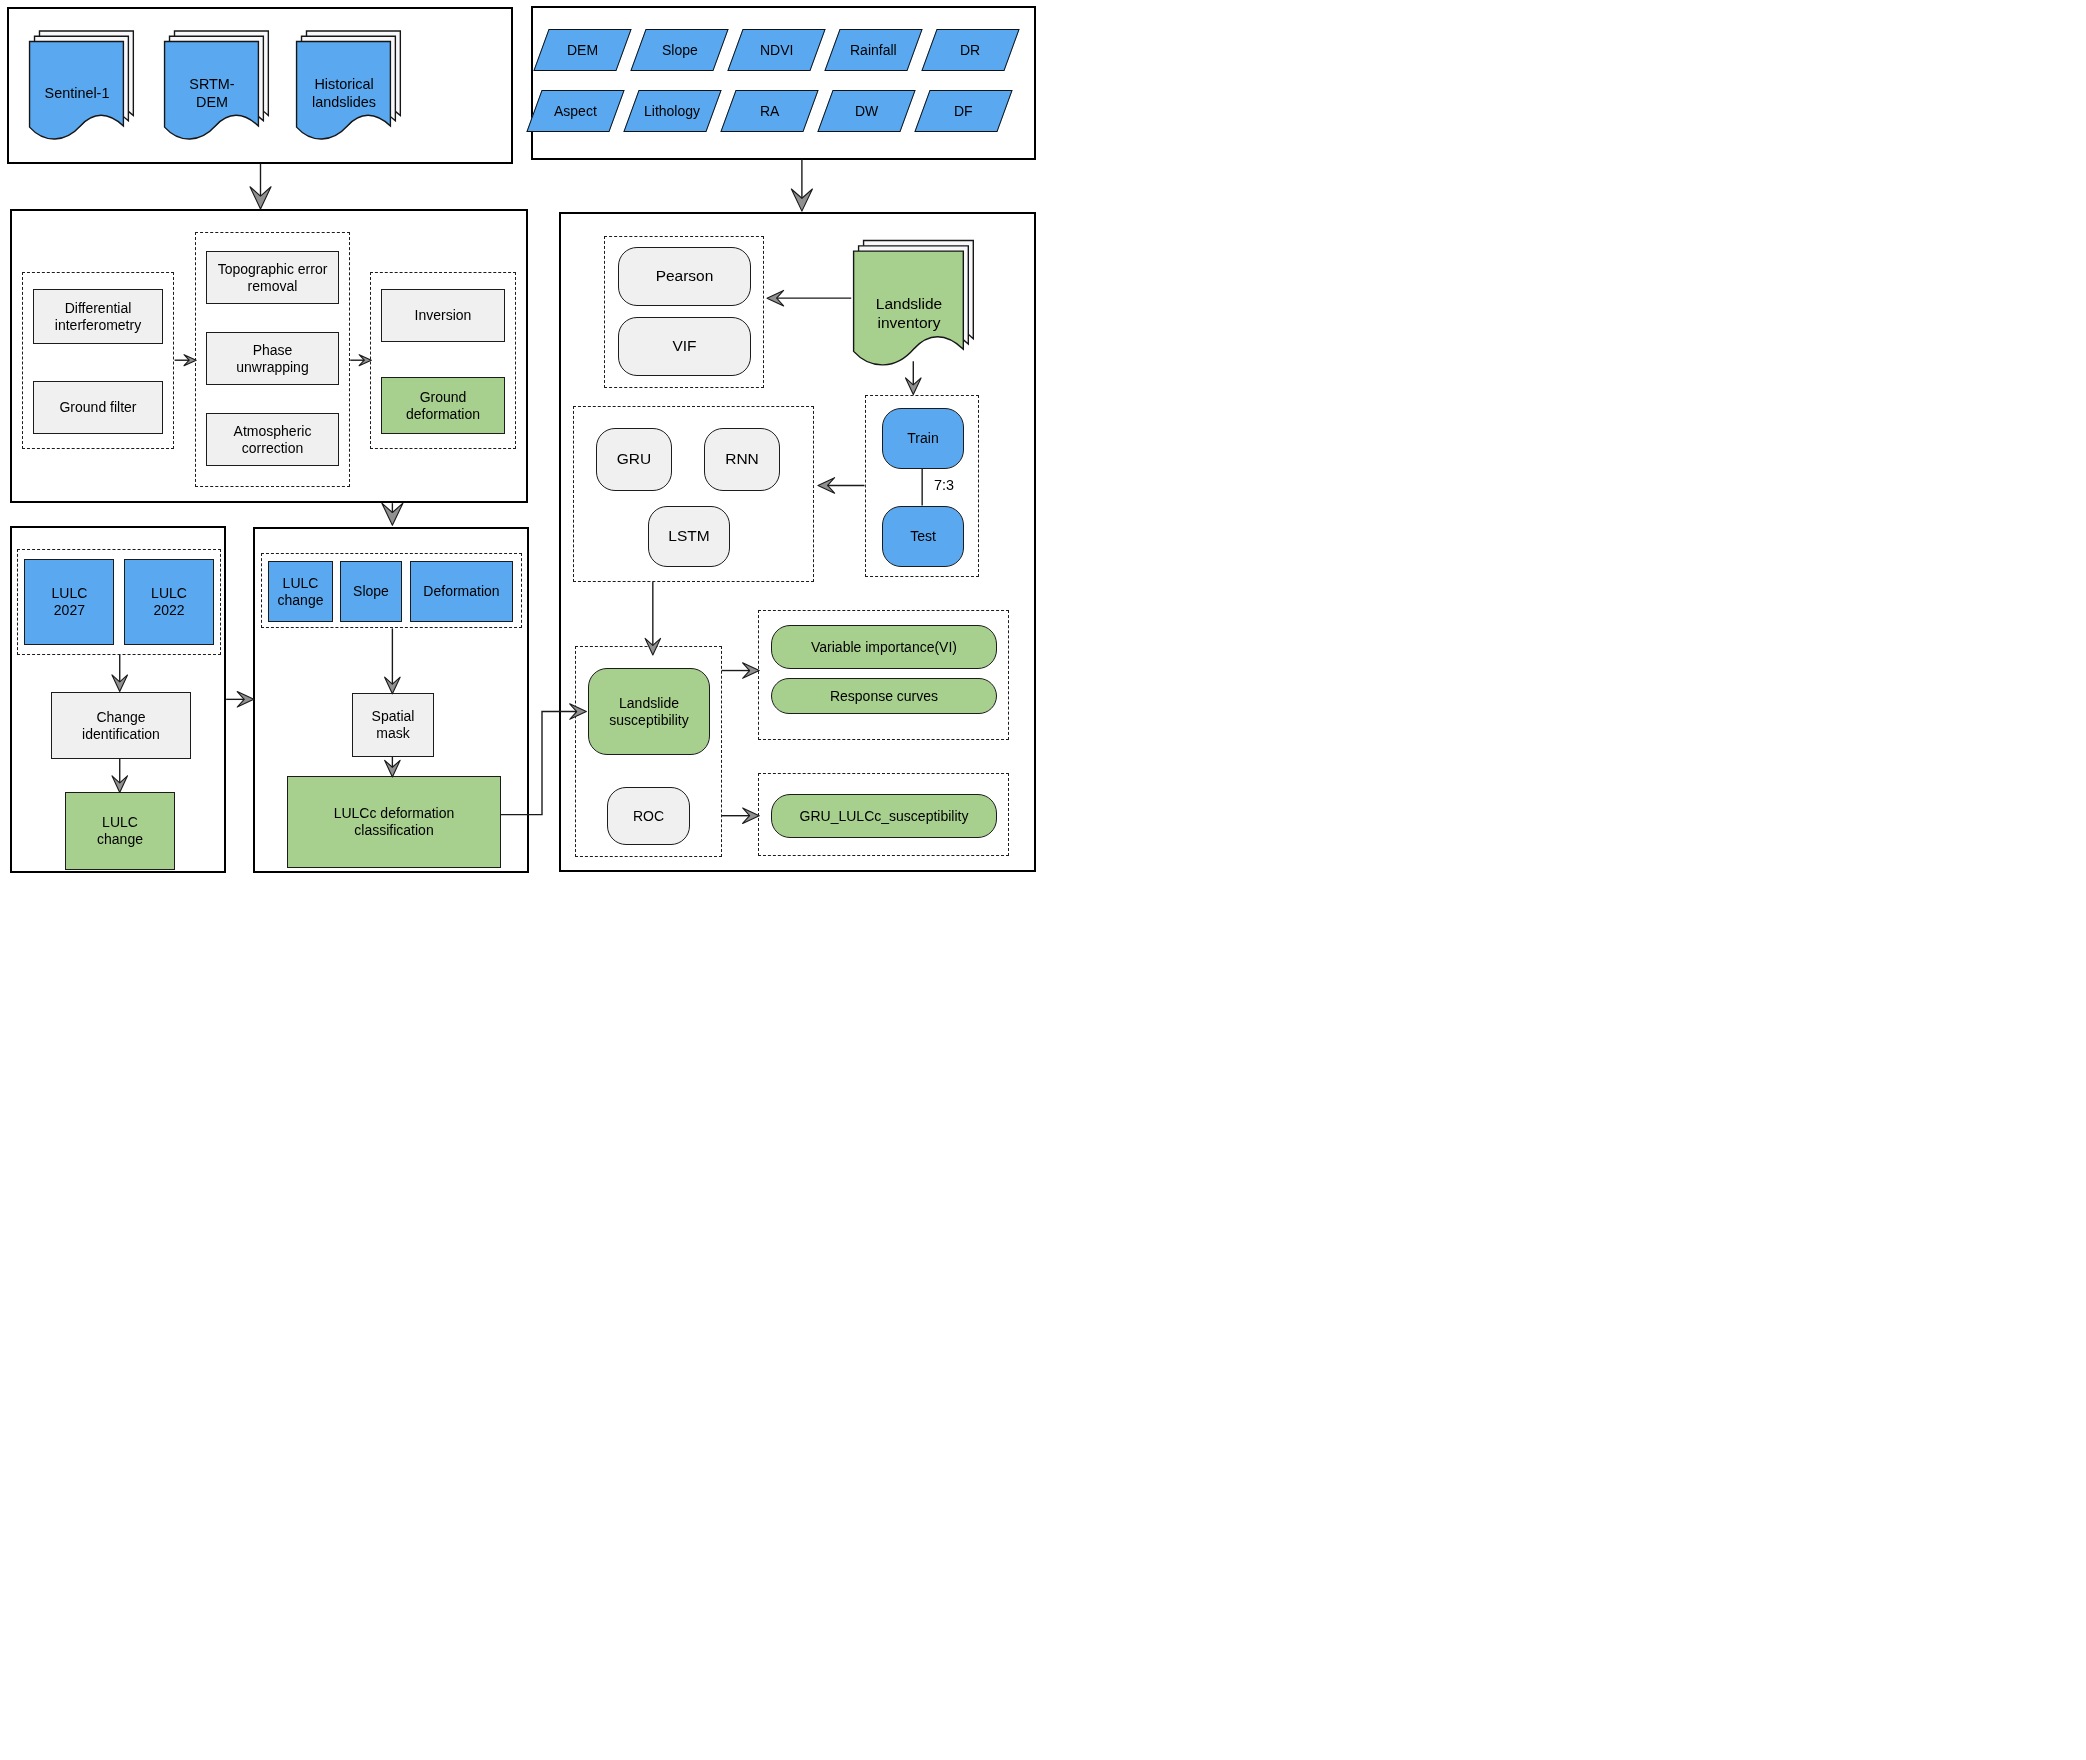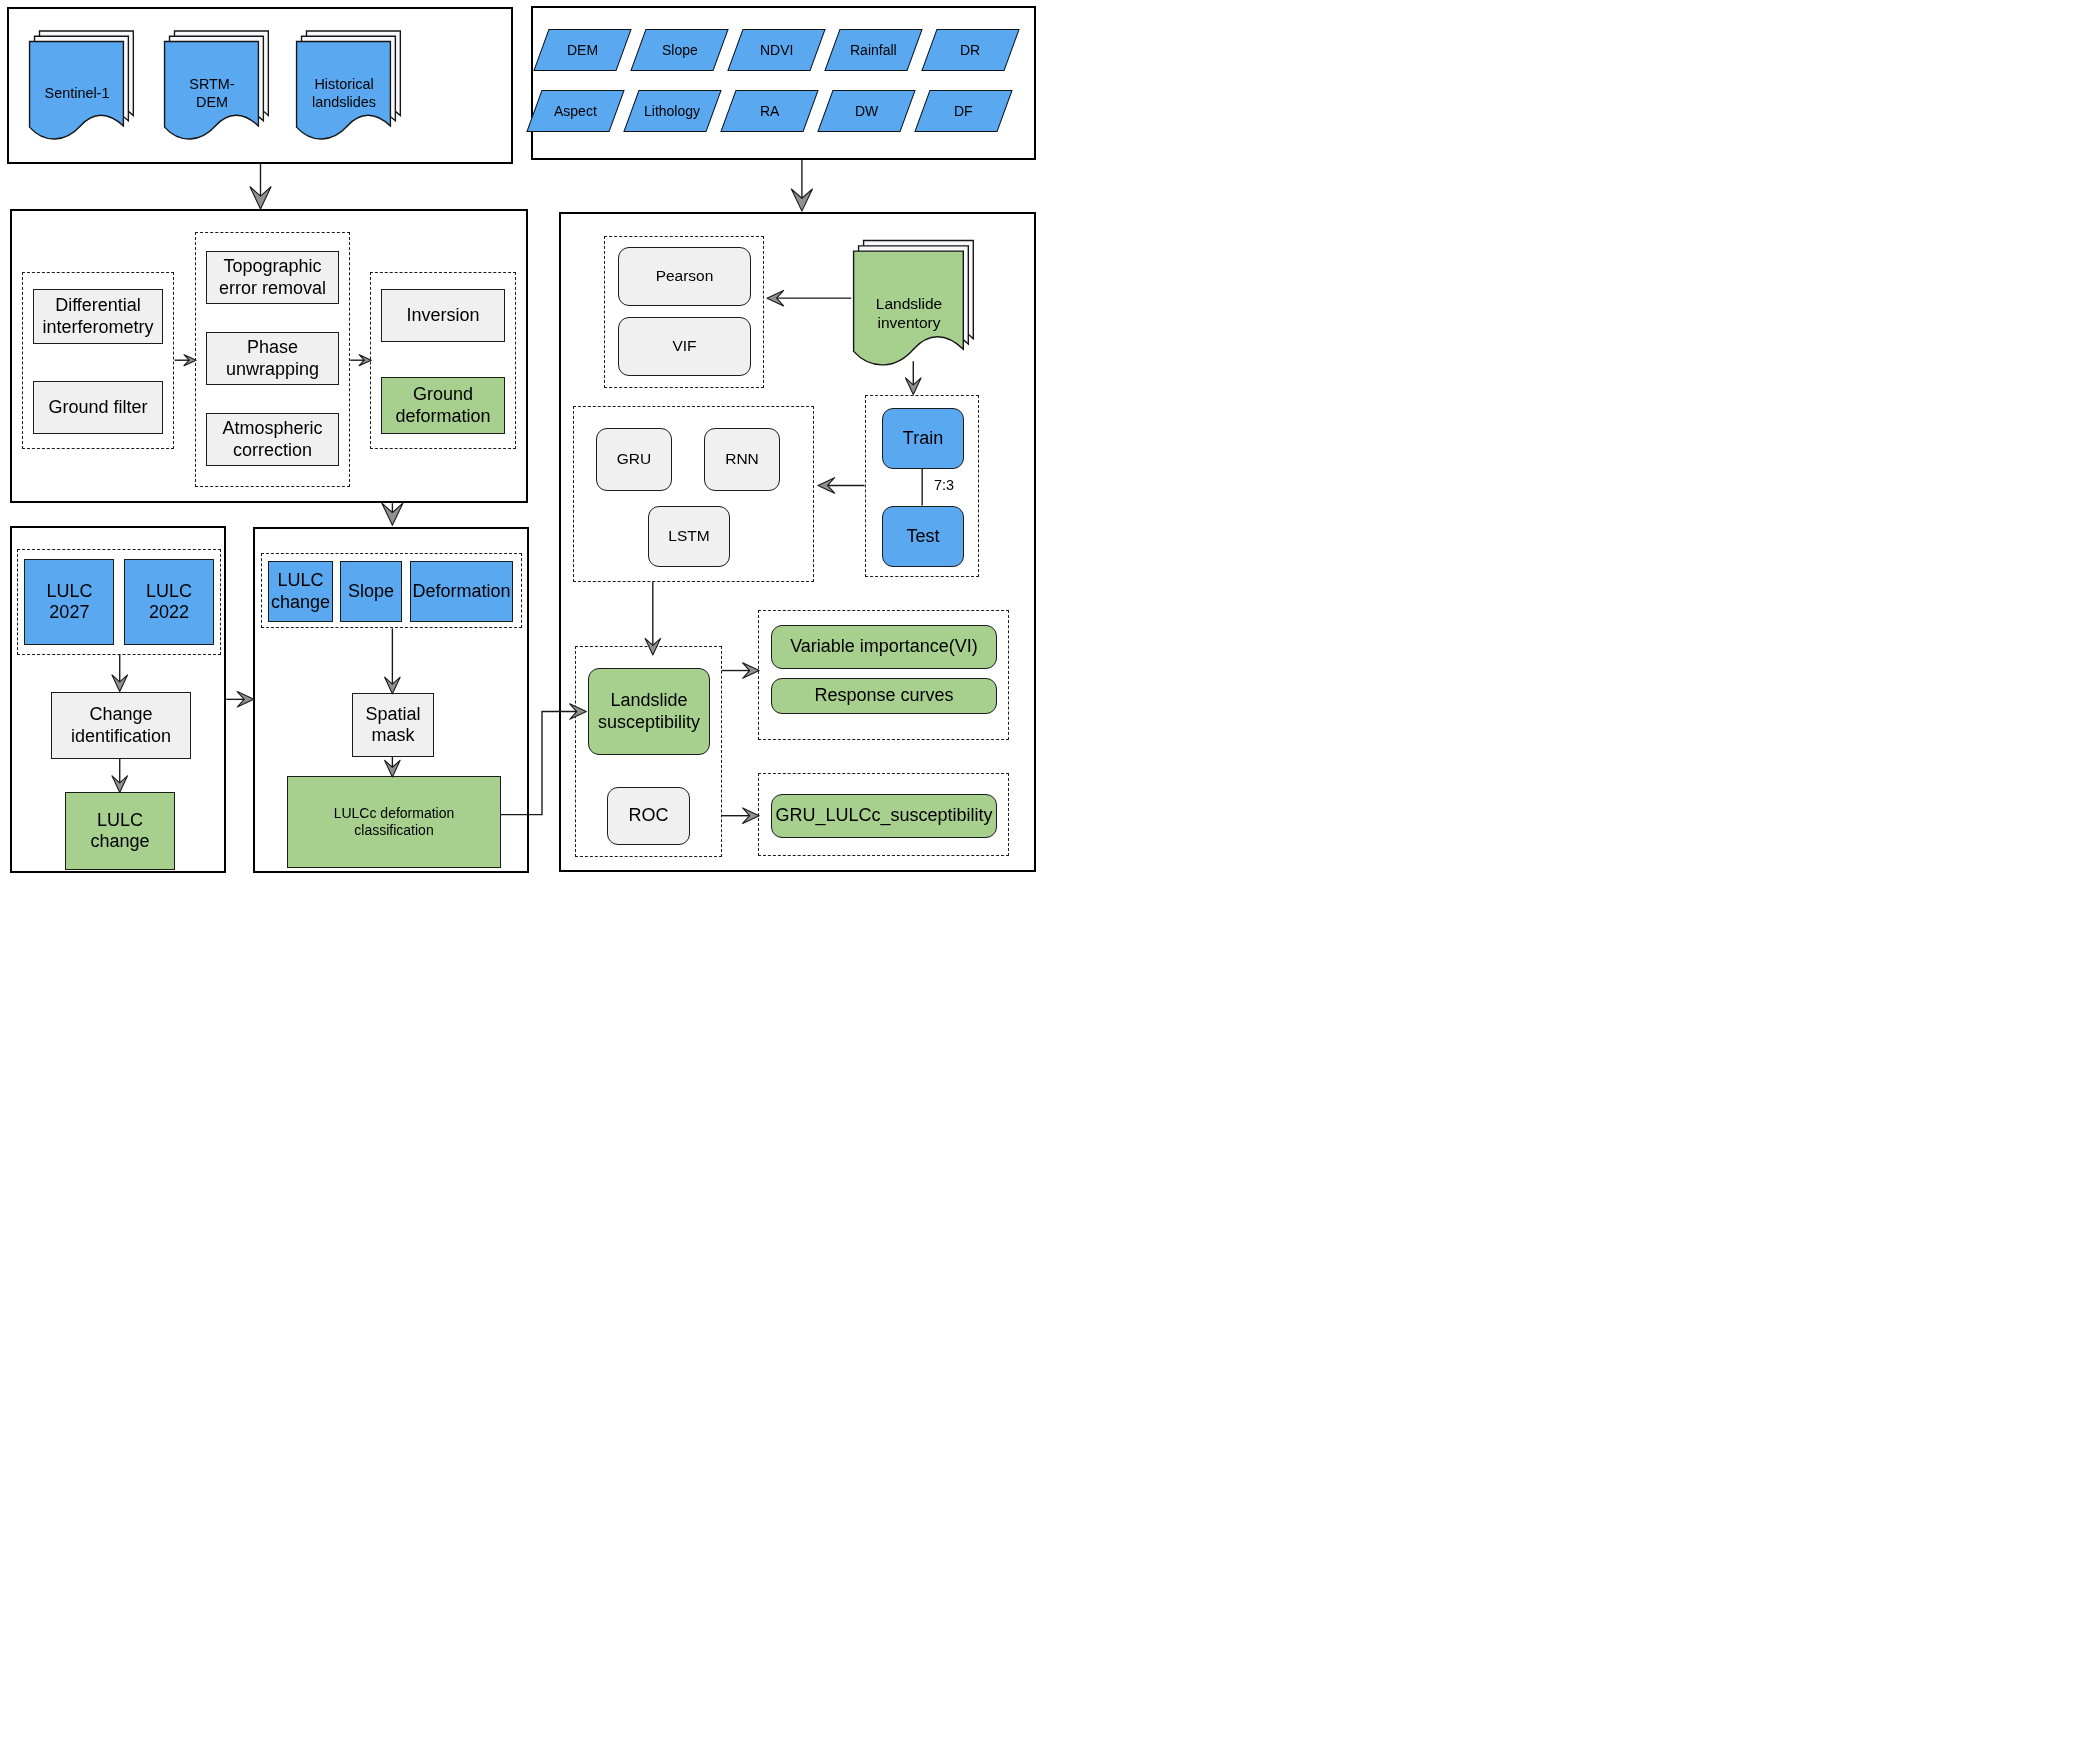--- a/index.html
+++ b/index.html
@@ -5,26 +5,26 @@
   html,body{margin:0;padding:0;background:#ffffff;}
   body{
     position:relative;width:1043px;height:880px;overflow:hidden;
     font-family:"Liberation Sans","DejaVu Sans",sans-serif;color:#000;
   }
   .panel{position:absolute;border:2.2px solid #000;background:#fff;box-sizing:border-box;z-index:1;}
   .dashedbox{position:absolute;border:1.1px dashed #1c1c1c;box-sizing:border-box;z-index:2;background:transparent;}
   .node{
     position:absolute;border:1.1px solid #1c1c1c;box-sizing:border-box;z-index:3;
     display:flex;align-items:center;justify-content:center;text-align:center;
-    font-size:18px;line-height:1.18;white-space:pre-line;padding:0 4.4px;
+    font-size:14px;line-height:1.18;white-space:pre-line;padding:0 4.4px;
   }
   .gray{background:var(--gray,#f0f0f0);}
   .blue{background:var(--blue,#5aa8f0);}
   .green{background:var(--green,#a7cf8e);}
-  .round{border-radius:11px;}
+  .round{border-radius:19px;}
   .para{
     position:absolute;border:1.1px solid #111;background:var(--blue,#5aa8f0);
     transform:skewX(-20deg);display:flex;align-items:center;justify-content:center;
     box-sizing:border-box;z-index:3;
   }
   .para>span{transform:skewX(20deg);font-size:14px;white-space:nowrap;}
   .doc{position:absolute;z-index:3;}
   .doc svg{position:absolute;left:0;top:0;overflow:visible;}
   .doclabel{
     position:absolute;display:flex;align-items:center;justify-content:center;

